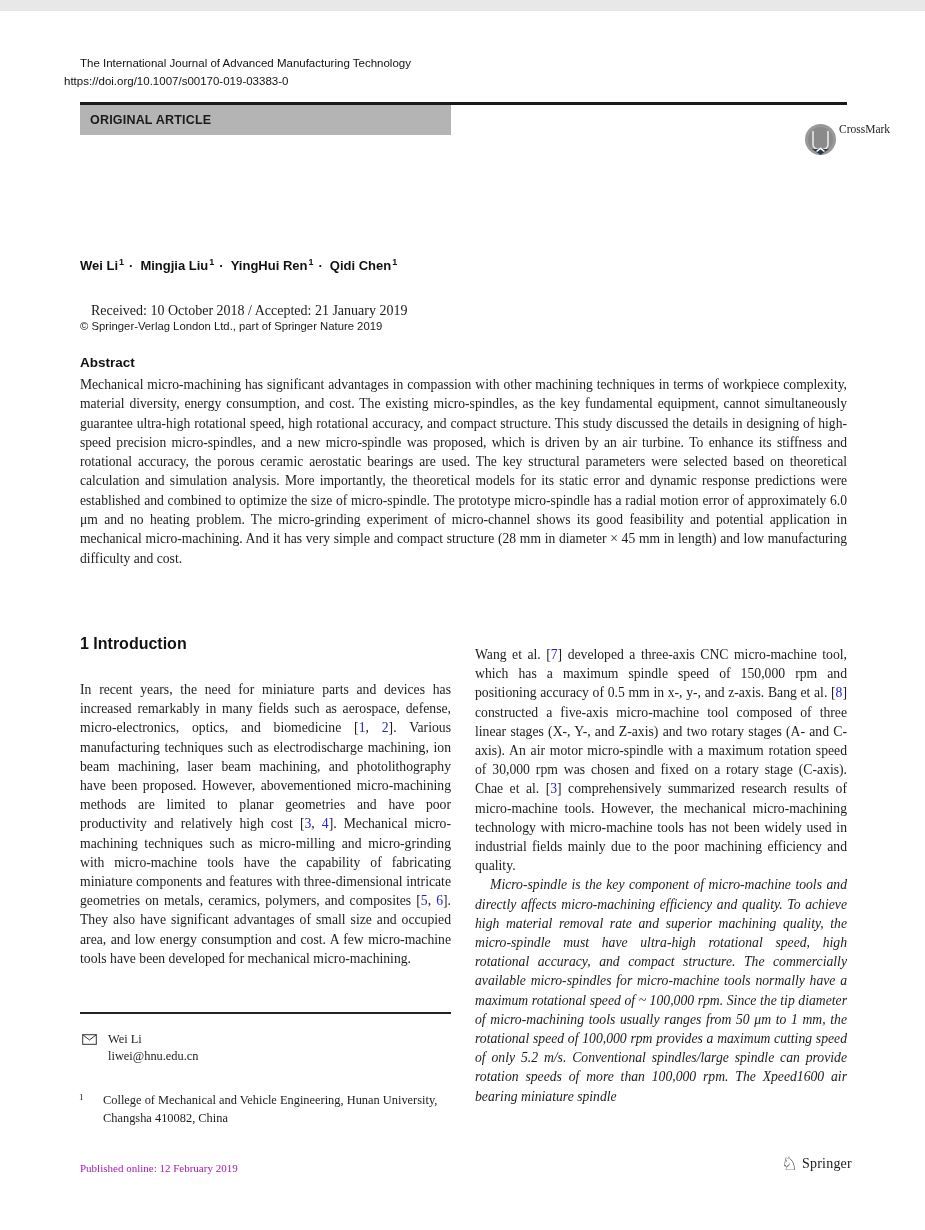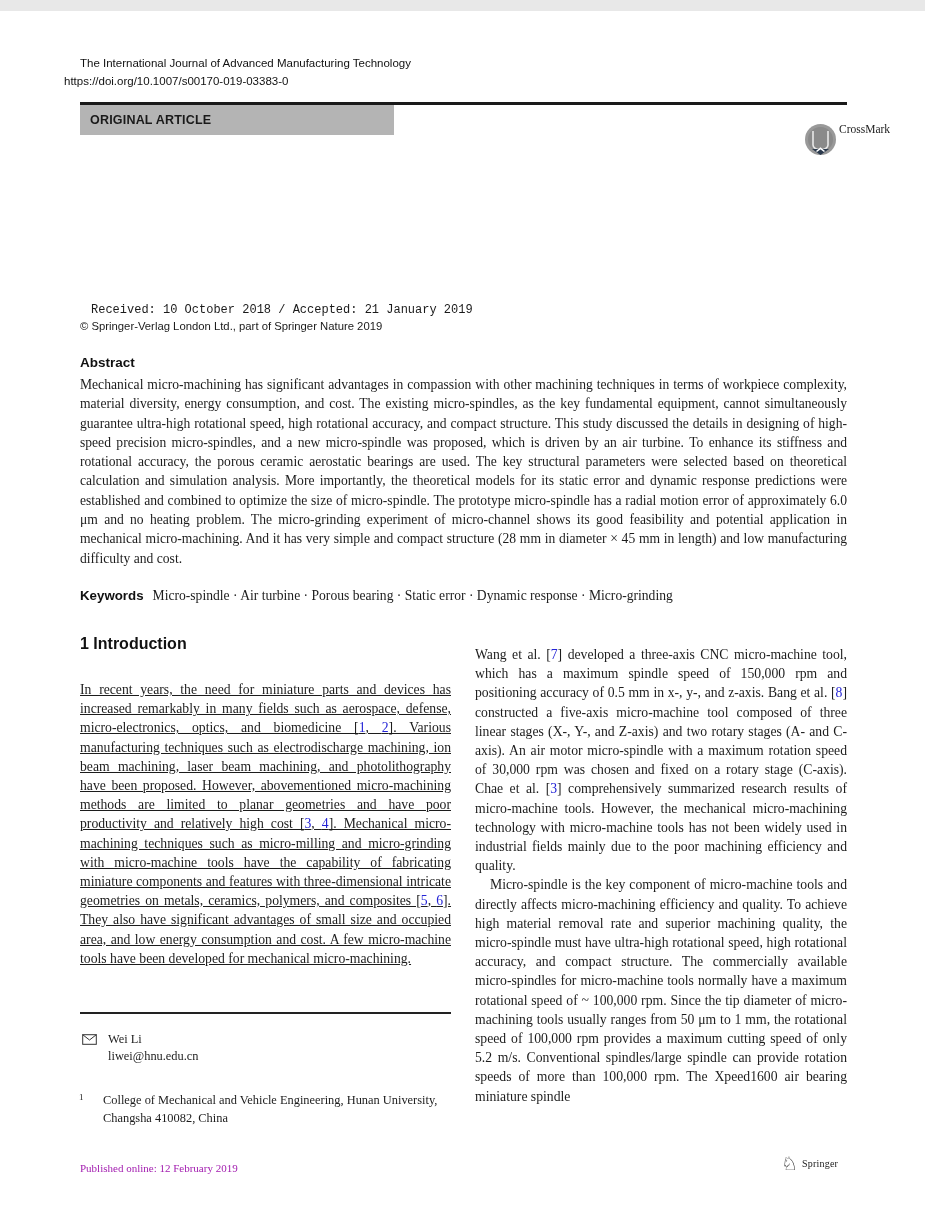--- a/index.html
+++ b/index.html
@@ -7,72 +7,72 @@
     position:relative; width:925px; height:1230px; margin:11px auto;
     background:#ffffff; overflow:hidden;
     font-family:"Liberation Serif", serif; color:#1c1c1c;
   }
 
   .journal-line { position:absolute; left:80px; top:46px; font-family:"Liberation Sans",sans-serif; font-size:11.5px; color:#111; }
   .doi-line     { position:absolute; left:64px; top:64px; font-family:"Liberation Sans",sans-serif; font-size:11.5px; color:#111; }
 
   .top-rule { position:absolute; left:80px; top:91px; width:767px; height:3px; background:#1a1a1a; }
   .article-type-banner {
-    position:absolute; left:80px; top:94px; width:314px; height:30px;
+    position:absolute; left:80px; top:94px; width:371px; height:30px;
     background:#b4b4b4; display:flex; align-items:center;
     font-family:"Liberation Sans",sans-serif; font-weight:bold; font-size:12.5px; color:#1a1a1a;
     padding-left:10px; box-sizing:border-box; letter-spacing:0.2px;
   }
 
   .crossmark { position:absolute; left:804px; top:112px; display:flex; gap:2px; cursor:pointer; }
   .crossmark-label { font-size:11.5px; color:#222; }
 
   .title {
     position:absolute; left:80px; top:160px; width:650px;
     font-family:"Liberation Sans",sans-serif; font-weight:bold;
     font-size:23.5px; line-height:31px; color:#111; letter-spacing:-0.2px;
   }
 
   .authors { position:absolute; left:80px; top:246px; font-family:"Liberation Sans",sans-serif; font-weight:bold; font-size:13px; color:#111; }
   .author { white-space:nowrap; }
   .author + .author::before { content:"\00B7"; font-weight:bold; margin:0 7px 0 5px; }
   .author sup { font-size:9px; font-weight:bold; margin-left:1px; }
 
-  .received-line  { position:absolute; left:80px; top:292px; font-family:Liberation Mono, monospace; font-size:12px; color:#1a1a1a;padding-left:11px; }
+  .received-line  { position:absolute; left:80px; top:292px; font-family:Liberation Serif, serif; font-size:14px; color:#1a1a1a;padding-left:11px; }
   .copyright-line { position:absolute; left:80px; top:309px; font-family:"Liberation Sans",sans-serif; font-size:11.3px; color:#1a1a1a; }
 
   .abstract-label { position:absolute; left:80px; top:344px; font-family:"Liberation Sans",sans-serif; font-weight:bold; font-size:13.5px; color:#111; }
   .abstract-text  {
     position:absolute; left:80px; top:364px; width:767px;
     font-size:13.6px; line-height:19.3px; text-align:justify; hyphens:auto;
   }
 
   .keywords { position:absolute; left:80px; top:577px; width:767px; font-size:13.6px; }
   .keywords-label { font-family:"Liberation Sans",sans-serif; font-weight:bold; font-size:13.3px; margin-right:9px; color:#111; }
 
   .section-heading { position:absolute; left:80px; top:624px; font-family:"Liberation Sans",sans-serif; font-weight:bold; font-size:16px; color:#111; }
 
-  .col-left  { position:absolute; left:80px;  top:669px; width:371px; font-size:13.7px; line-height:19.2px; text-align:justify; hyphens:auto;text-decoration:underline; }
+  .col-left  { position:absolute; left:80px;  top:669px; width:371px; font-size:13.7px; line-height:19.2px; text-align:justify; hyphens:auto; }
   .col-right { position:absolute; left:475px; top:634px; width:372px; font-size:13.7px; line-height:19.2px; text-align:justify; hyphens:auto; }
   .col-right p { margin:0; }
-  .col-right p.indent { text-indent:15px; }
+  .col-right p.indent { text-indent:15px;font-style:italic; }
 
   .cite { color:#2323d6; }
 
   .footnote-rule { position:absolute; left:80px; top:1001px; width:371px; height:2px; background:#222; }
   .footnote-corr { position:absolute; left:82px; top:1020px; display:flex; gap:11px; font-size:12.4px; line-height:17px; }
   .footnote-corr .env { margin-top:2px; }
   .footnote-aff { position:absolute; left:80px; top:1080px; width:375px; font-size:12.4px; line-height:18px; }
   .footnote-aff .mark { position:absolute; left:-1px; top:-3px; font-size:9px; }
   .footnote-aff .aff-text { display:block; padding-left:23px; }
 
   .footer-published { position:absolute; left:80px; top:1151px; font-size:11px; color:#a21caf; }
   .springer-logo { position:absolute; left:781px; top:1143px; display:flex; align-items:center; gap:4px; }
   .springer-knight { font-size:19px; line-height:19px; color:#1a1a1a; }
-  .springer-word { font-size:10px; color:#1a1a1a; letter-spacing:0.2px; }
+  .springer-word { font-size:14px; color:#1a1a1a; letter-spacing:0.2px; }
 </style>
 </head>
 <body>
 
 <div class="page">
 
   <div class="journal-line">The International Journal of Advanced Manufacturing Technology</div>
   <div class="doi-line">https://doi.org/10.1007/s00170-019-03383-0</div>
 
   <div class="top-rule"></div>
@@ -87,30 +87,30 @@
         <circle cx="16.5" cy="16.5" r="12.5" fill="#8a8a8a"></circle>
         <path d="M9 8 v14 a7.5 5 0 0 0 15 0 V8" fill="none" stroke="#e8e8e8" stroke-width="1.6"></path>
         <path d="M8 26 l8.5 6 8.5-6 z" fill="#2b3a4d"></path>
         <path d="M12.5 28.5 l4 -3.2 4 3.2" fill="none" stroke="#ffffff" stroke-width="1.6"></path>
       </svg>
     </span>
     <span class="crossmark-label">CrossMark</span>
   </div>
 
 
+  <div class="authors">
+    <span class="author"><span>Wei Li</span><sup>1</sup></span><span class="author"><span>Mingjia Liu</span><sup>1</sup></span><span class="author"><span>YingHui Ren</span><sup>1</sup></span><span class="author"><span>Qidi Chen</span><sup>1</sup></span>
+  </div>
 
   <div class="received-line">Received: 10 October 2018 / Accepted: 21 January 2019</div>
   <div class="copyright-line">© Springer-Verlag London Ltd., part of Springer Nature 2019</div>
 
   <div class="abstract-label">Abstract</div>
   <div class="abstract-text">Mechanical micro-machining has significant advantages in compassion with other machining techniques in terms of workpiece complexity, material diversity, energy consumption, and cost. The existing micro-spindles, as the key fundamental equipment, cannot simultaneously guarantee ultra-high rotational speed, high rotational accuracy, and compact structure. This study discussed the details in designing of high-speed precision micro-spindles, and a new micro-spindle was proposed, which is driven by an air turbine. To enhance its stiffness and rotational accuracy, the porous ceramic aerostatic bearings are used. The key structural parameters were selected based on theoretical calculation and simulation analysis. More importantly, the theoretical models for its static error and dynamic response predictions were established and combined to optimize the size of micro-spindle. The prototype micro-spindle has a radial motion error of approximately 6.0 μm and no heating problem. The micro-grinding experiment of micro-channel shows its good feasibility and potential application in mechanical micro-machining. And it has very simple and compact structure (28 mm in diameter × 45 mm in length) and low manufacturing difficulty and cost.</div>
 
-  <div class="keywords">
-    <span class="keywords-label">Keywords</span><span>Micro-spindle · Air turbine · Porous bearing · Static error · Dynamic response · Micro-grinding</span>
-  </div>
 
   <div class="section-heading">1 Introduction</div>
 
   <div class="col-left">In recent years, the need for miniature parts and devices has increased remarkably in many fields such as aerospace, defense, micro-electronics, optics, and biomedicine [<span class="cite">1</span>, <span class="cite">2</span>]. Various manufacturing techniques such as electrodischarge machining, ion beam machining, laser beam machining, and photolithography have been proposed. However, abovementioned micro-machining methods are limited to planar geometries and have poor productivity and relatively high cost [<span class="cite">3</span>, <span class="cite">4</span>]. Mechanical micro-machining techniques such as micro-milling and micro-grinding with micro-machine tools have the capability of fabricating miniature components and features with three-dimensional intricate geometries on metals, ceramics, polymers, and composites [<span class="cite">5</span>, <span class="cite">6</span>]. They also have significant advantages of small size and occupied area, and low energy consumption and cost. A few micro-machine tools have been developed for mechanical micro-machining.</div>
 
   <div class="col-right">
     <p>Wang et al. [<span class="cite">7</span>] developed a three-axis CNC micro-machine tool, which has a maximum spindle speed of 150,000 rpm and positioning accuracy of 0.5 mm in x-, y-, and z-axis. Bang et al. [<span class="cite">8</span>] constructed a five-axis micro-machine tool composed of three linear stages (X-, Y-, and Z-axis) and two rotary stages (A- and C-axis). An air motor micro-spindle with a maximum rotation speed of 30,000 rpm was chosen and fixed on a rotary stage (C-axis). Chae et al. [<span class="cite">3</span>] comprehensively summarized research results of micro-machine tools. However, the mechanical micro-machining technology with micro-machine tools has not been widely used in industrial fields mainly due to the poor machining efficiency and quality.</p>
     <p class="indent">Micro-spindle is the key component of micro-machine tools and directly affects micro-machining efficiency and quality. To achieve high material removal rate and superior machining quality, the micro-spindle must have ultra-high rotational speed, high rotational accuracy, and compact structure. The commercially available micro-spindles for micro-machine tools normally have a maximum rotational speed of ~ 100,000 rpm. Since the tip diameter of micro-machining tools usually ranges from 50 μm to 1 mm, the rotational speed of 100,000 rpm provides a maximum cutting speed of only 5.2 m/s. Conventional spindles/large spindle can provide rotation speeds of more than 100,000 rpm. The Xpeed1600 air bearing miniature spindle</p>
   </div>
 

